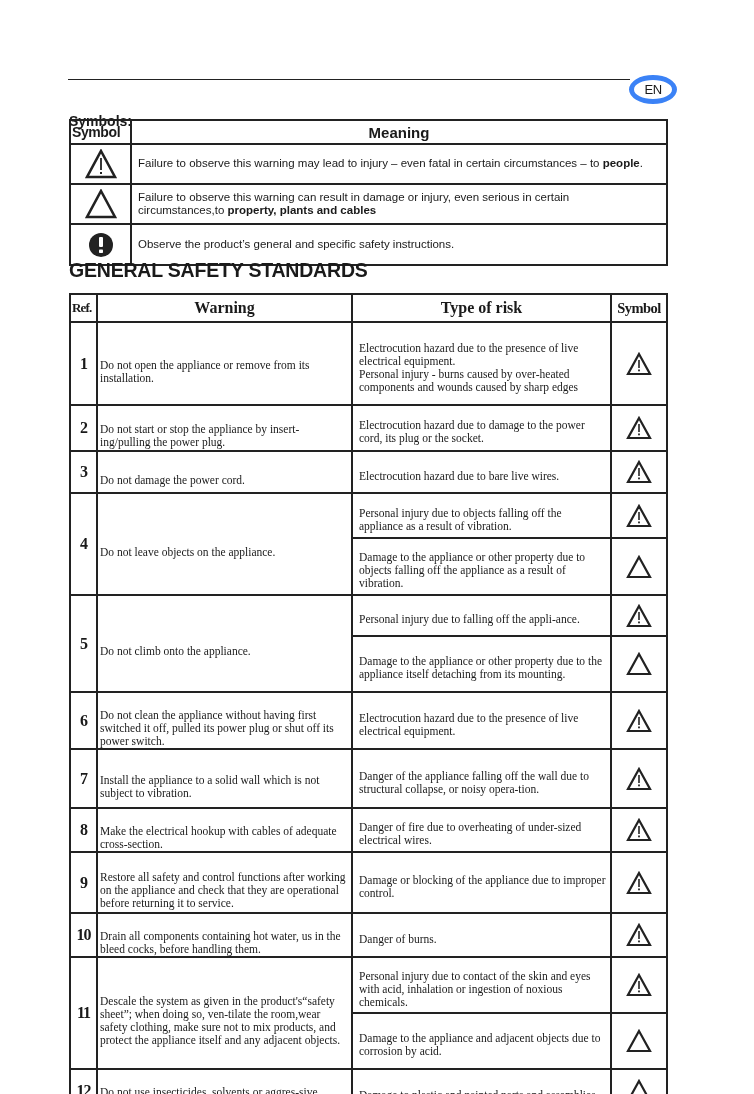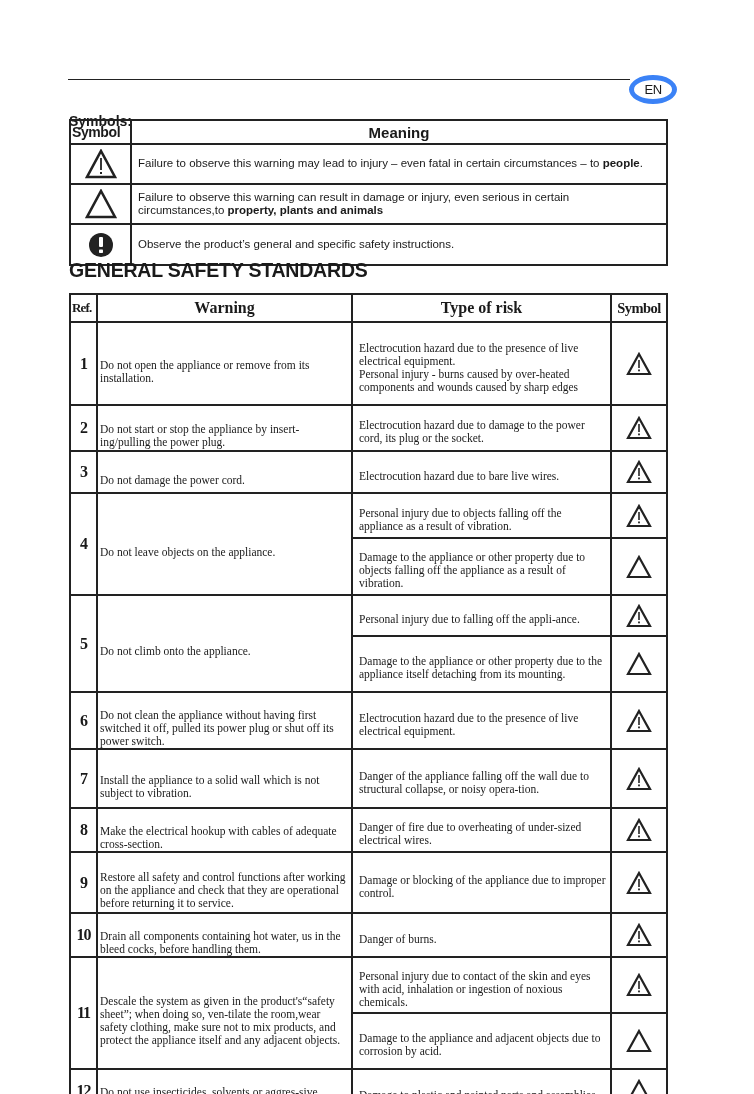--- a/index.html
+++ b/index.html
@@ -53,21 +53,21 @@
           </svg>
     </td>
     <td class="tx"><span>Failure to observe this warning may lead to injury – even fatal in certain circumstances – to </span><b>people</b><span>.</span></td>
   </tr>
   <tr class="r2">
     <td class="ic">
       <svg width="32" height="30" viewBox="0 0 32 30">
             <path d="M16 2 L30 28 L2 28 Z" fill="none" stroke="#222" stroke-width="2.6"></path>
           </svg>
     </td>
-    <td class="tx"><span>Failure to observe this warning can result in damage or injury, even serious in certain circumstances,to </span><b>property, plants and animals</b><span></span></td>
+    <td class="tx"><span>Failure to observe this warning can result in damage or injury, even serious in certain circumstances,to </span><b>property, plants and cables</b><span></span></td>
   </tr>
   <tr class="r3">
     <td class="ic">
       <svg width="26" height="26" viewBox="0 0 26 26">
             <circle cx="13" cy="13" r="12" fill="#222"></circle>
             <rect x="11" y="5" width="4" height="10" rx="1" fill="#fff"></rect>
             <rect x="11" y="17.5" width="4" height="3.5" rx="0.8" fill="#fff"></rect>
           </svg>
     </td>
     <td class="tx"><span>Observe the product’s general and specific safety instructions.</span></td>

